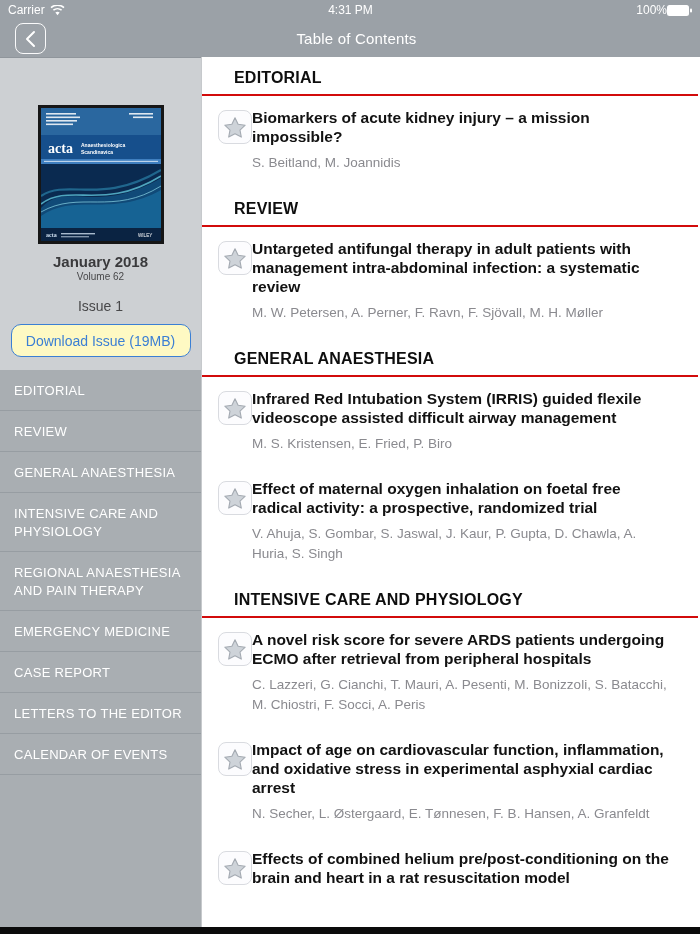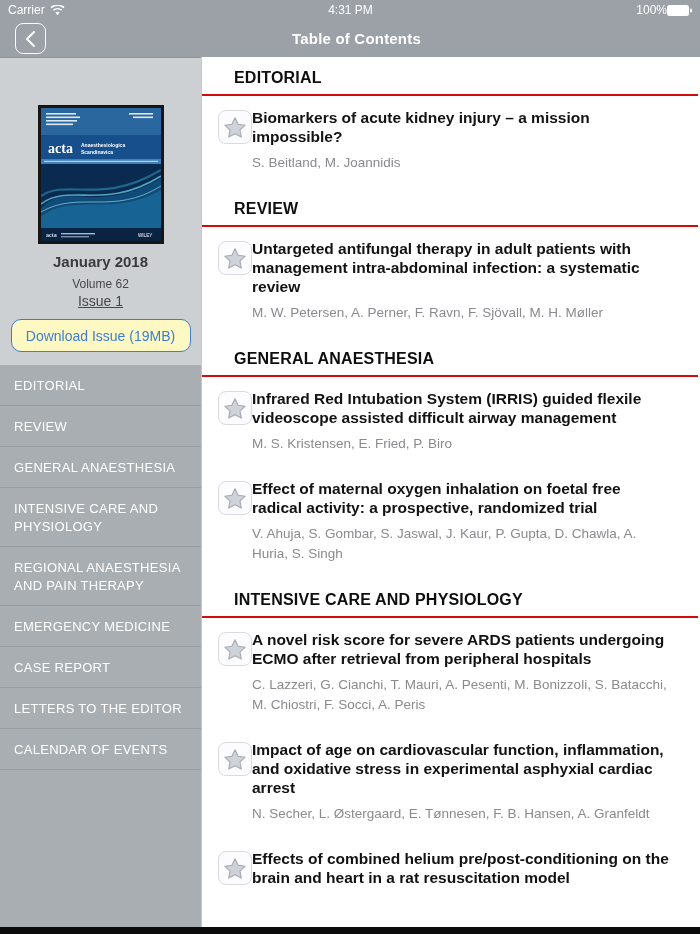--- a/index.html
+++ b/index.html
@@ -13,21 +13,21 @@
   .chrome { background:var(--chrome,#9ba1a7); color:#fff; flex:0 0 auto; }
   .status-bar {
     height:20px; display:flex; align-items:center; justify-content:space-between;
     padding:0 8px; font-size:12px; font-weight:400;
   }
   .status-left { display:flex; align-items:center; gap:5px; }
   .status-right { display:flex; align-items:center; }
   .nav-bar { position:relative; height:37px; display:flex; align-items:center; }
   .nav-title {
     position:absolute; left:0; right:0; text-align:center;
-    font-size:15px; font-weight:700; letter-spacing:.2px;margin-left:13px;
+    font-size:15px; font-weight:400; letter-spacing:.2px;margin-left:13px;
   }
   .back-btn {
     position:relative; z-index:2;
     margin-left:15px; width:31px; height:31px;
     background:transparent; border:1.5px solid rgba(255,255,255,.95);
     border-radius:8px; display:flex; align-items:center; justify-content:center;
     cursor:pointer;
   }
   
   .app-body { flex:1 1 auto; display:flex; min-height:0; }
@@ -40,22 +40,22 @@
   }
   .sidebar-top {
     background:var(--side-light,#cdd0d3);
     padding:47px 0 13px; text-align:center;
   }
   .cover {
     width:126px; height:139px; margin:0 auto;
     border:3px solid #161616; background:#0e3a66; display:block;
   }
   .issue-month { margin-top:9px; font-size:15px; font-weight:700; color:#3a3a3c; }
-  .issue-volume { margin-top:7px; font-size:12px; color:#48484a; }
-  .issue-number { margin-top:2px; font-size:14px; color:#48484a;text-decoration:underline; }
+  .issue-volume { margin-top:1px; font-size:10px; color:#48484a; }
+  .issue-number { margin-top:16px; font-size:14px; color:#48484a; }
   .download-btn {
     margin-top:10px; width:180px; height:33px;
     background:#fef9c3; border:1.5px solid var(--blue,#3b7fd4); border-radius:10px;
     color:var(--blue,#3b7fd4); font-size:14px; font-family:inherit; cursor:pointer;
   }
   .sidebar-sections { flex:1 1 auto; display:flex; flex-direction:column; }
   .side-item {
     padding:11px 10px 11px 14px;
     border-bottom:1px solid #979da2; cursor:pointer;
   }

